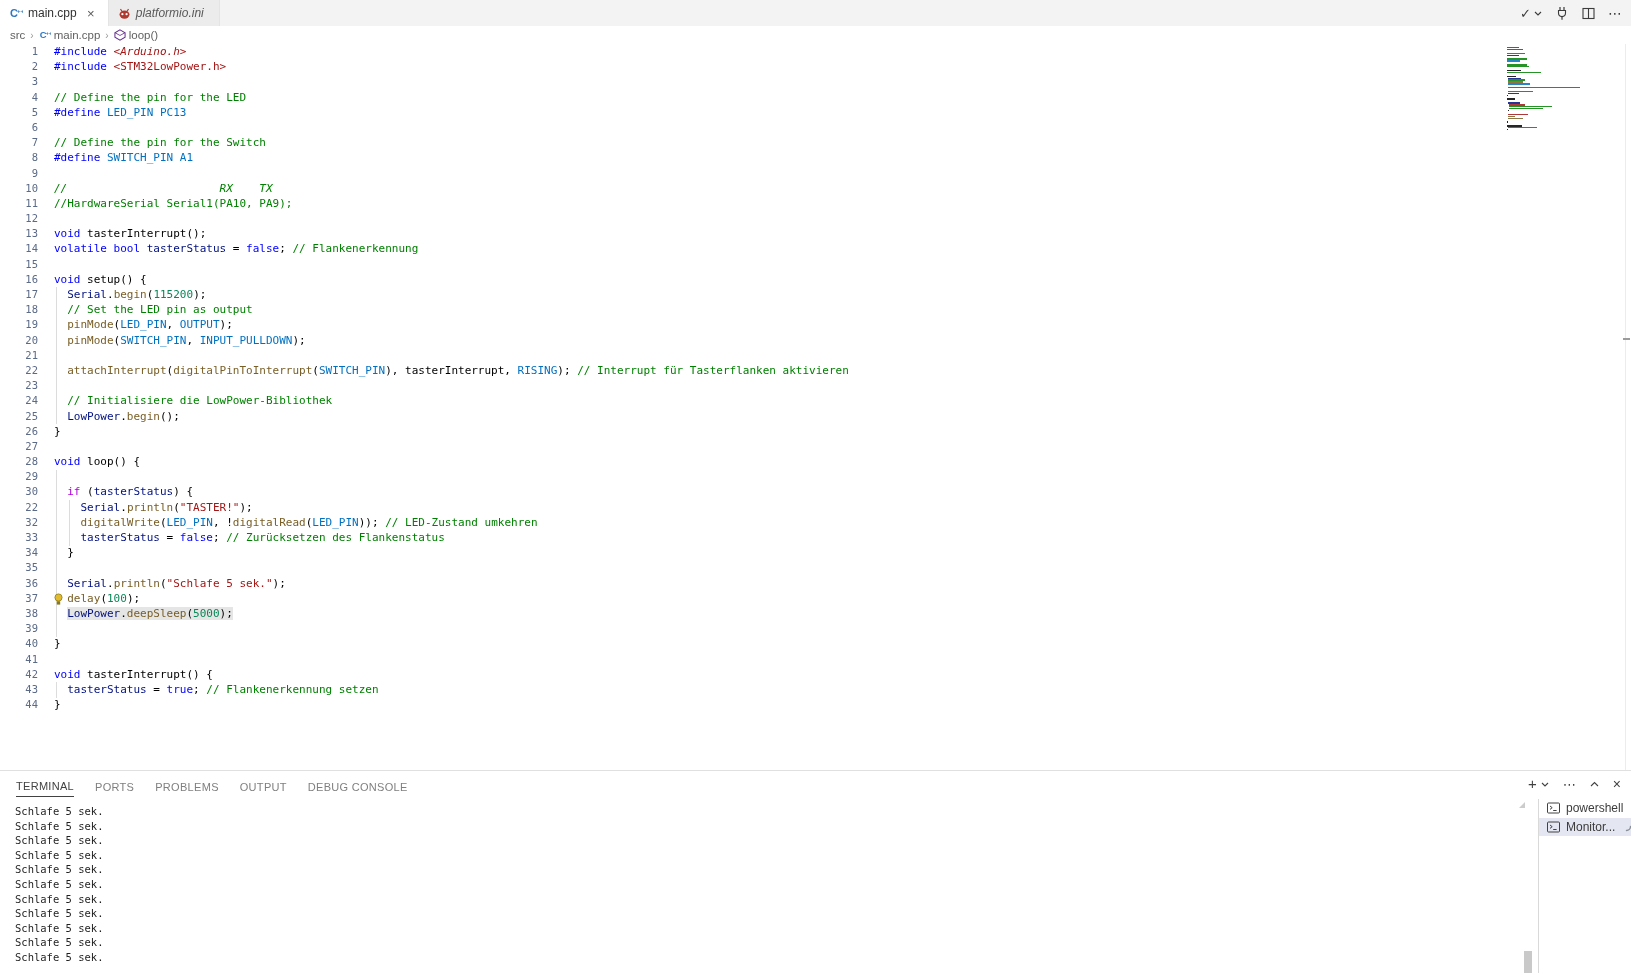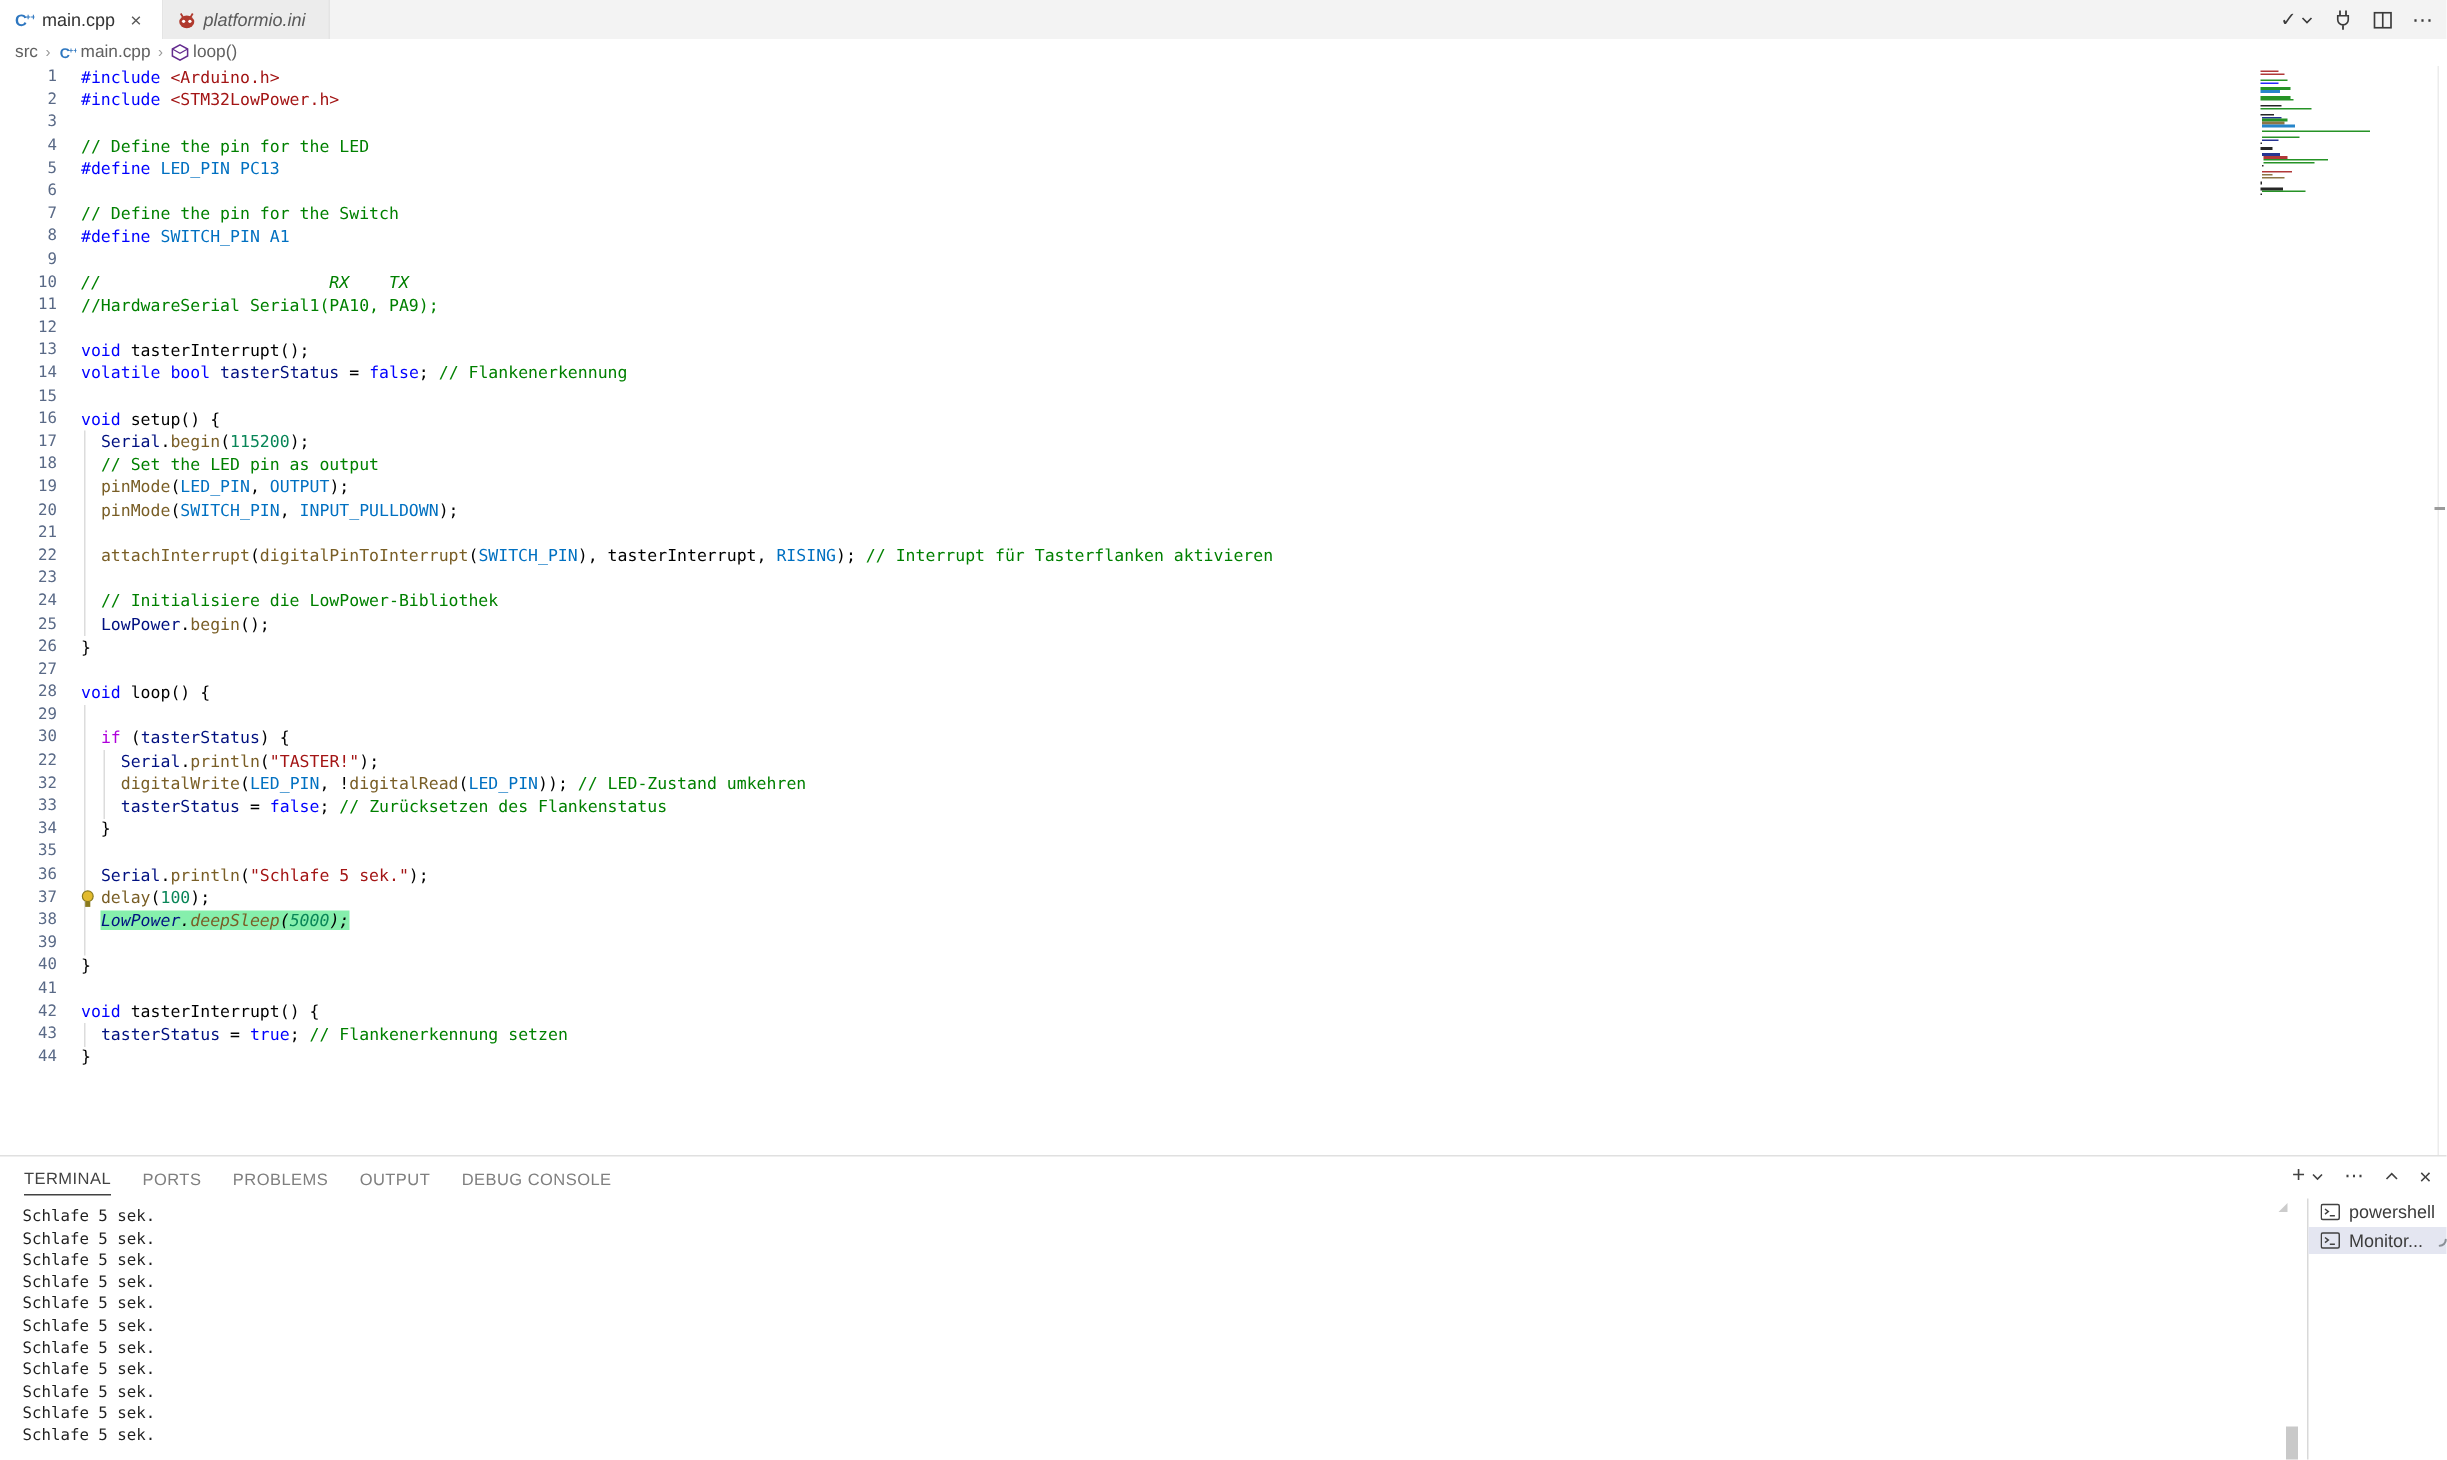--- a/index.html
+++ b/index.html
@@ -25,21 +25,21 @@
   .bc-item { display:flex; align-items:center; gap:3px; cursor:pointer; }
   .bc-sep { margin:0 5px; color:#9a9a9a; font-size:10px; }
 
   
   #editor { position:absolute; top:44px; left:0; width:1631px; height:726px; background:#fff; }
   #code-lines { position:absolute; top:0; left:0; right:110px; }
   .cl { display:flex; height:15.2px; line-height:15.2px;
         font-family:"DejaVu Sans Mono","Liberation Mono",monospace; font-size:11px; }
   .ln { flex:none; width:38px; text-align:right; color:#5a6a87; font-size:10.5px; }
   .ct { padding-left:16px; white-space:pre; }
-  .hl-sel { background:#86efac;font-style:italic; }
+  .hl-sel { background:#e5e5e5; }
   .guide { position:absolute; width:0; border-left:1px solid #dcdcdc; }
   #bulb { position:absolute; width:11px; height:12px; cursor:pointer; }
   .ruler-line { position:absolute; top:0; bottom:0; left:1625px; width:0; border-left:1px solid #ececec; }
   .ruler-mark { position:absolute; left:1623px; top:294px; width:7px; height:2px; background:#9b9b9b; }
   #minimap { position:absolute; left:1507px; top:3px; width:112px; cursor:pointer; }
   .mm-line { height:1.4px; margin-bottom:0.53px; opacity:0.85; }
 
   
   #panel { position:absolute; top:770px; left:0; width:1631px; height:203px; background:#fff; border-top:1px solid #e0e0e0; }
   .panel-tabs { position:absolute; top:0; left:16px; height:26px; display:flex; gap:21px; align-items:flex-end; }
@@ -149,21 +149,21 @@
 <div id="editor">
   <div id="guides">
       <div class="guide" style="left: 55.5px; top: 243.2px; height: 136.8px;"></div>
       <div class="guide" style="left: 55.5px; top: 425.6px; height: 167.2px;"></div>
       <div class="guide" style="left: 68.74px; top: 456px; height: 45.6px;"></div>
       <div class="guide" style="left: 55.5px; top: 638.4px; height: 15.2px;"></div>
     </div>
   <div id="code-lines">
       <div class="cl">
         <span class="ln">1</span>
-        <span class="ct"><span style="color: rgb(0, 0, 255);">#include</span><span style="color: rgb(0, 0, 0);"> </span><span style="color: rgb(163, 21, 21);">&lt;Arduino.h&gt;</span></span>
+        <span class="ct"><span style="color: rgb(0, 0, 255);">#include</span><span style="color: rgb(0, 0, 0);"> </span><span style="color: rgb(163, 21, 21); font-style: italic;">&lt;Arduino.h&gt;</span></span>
       </div>
       <div class="cl">
         <span class="ln">2</span>
         <span class="ct"><span style="color: rgb(0, 0, 255);">#include</span><span style="color: rgb(0, 0, 0);"> </span><span style="color: rgb(163, 21, 21);">&lt;STM32LowPower.h&gt;</span></span>
       </div>
       <div class="cl">
         <span class="ln">3</span>
         <span class="ct"></span>
       </div>
       <div class="cl">

